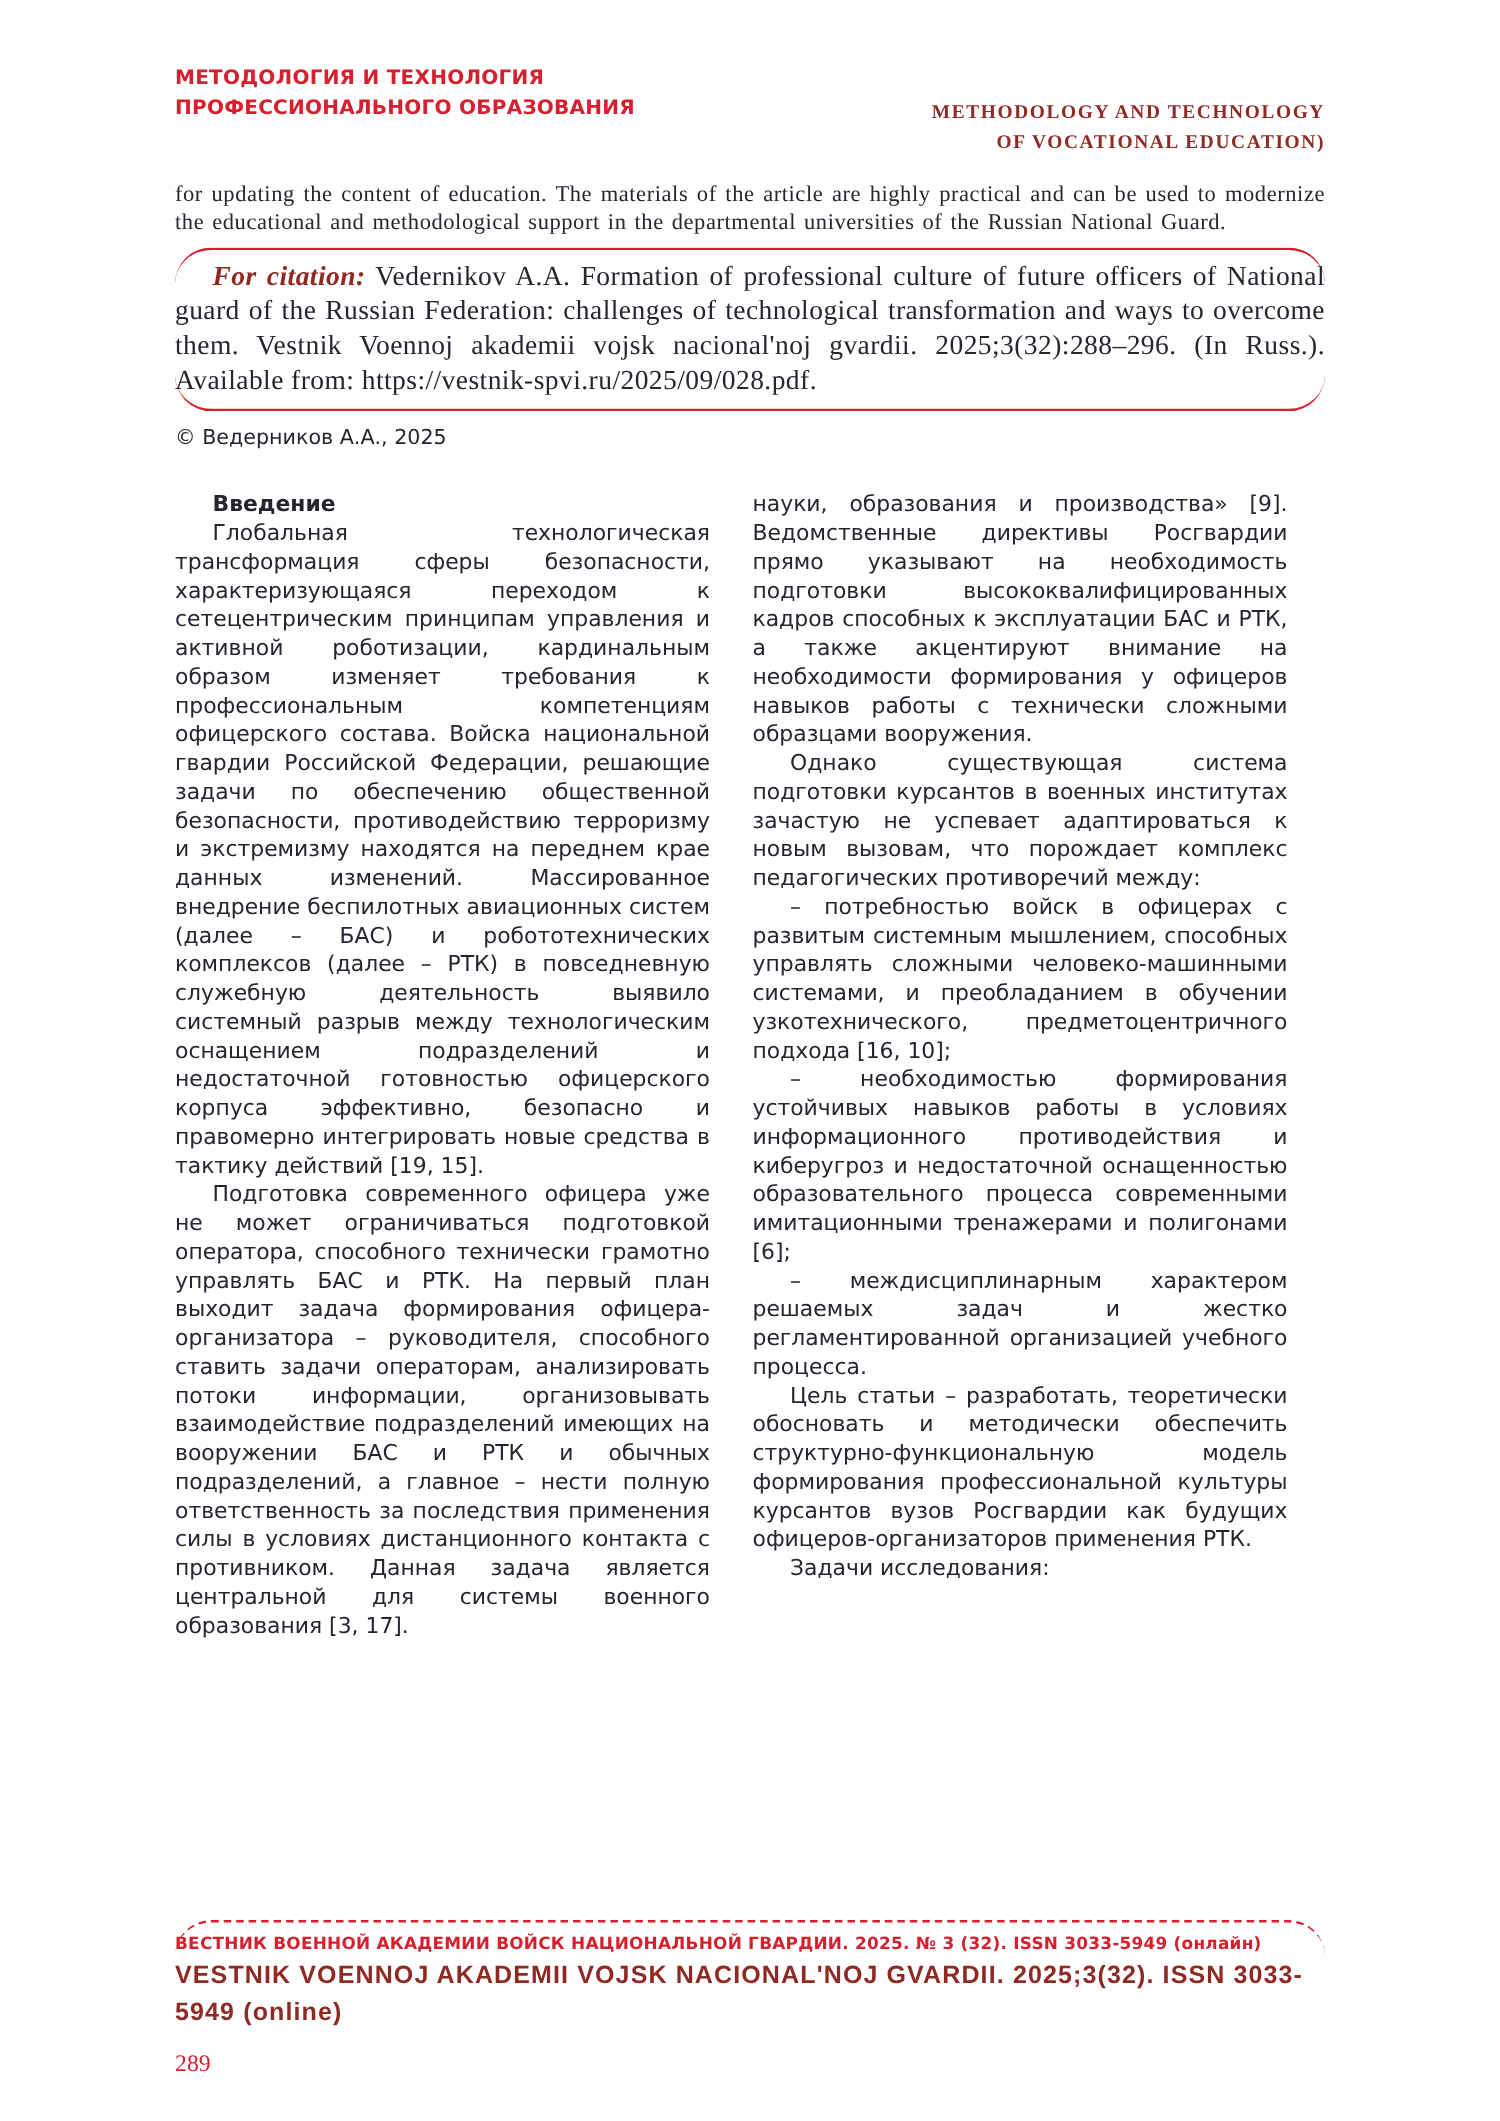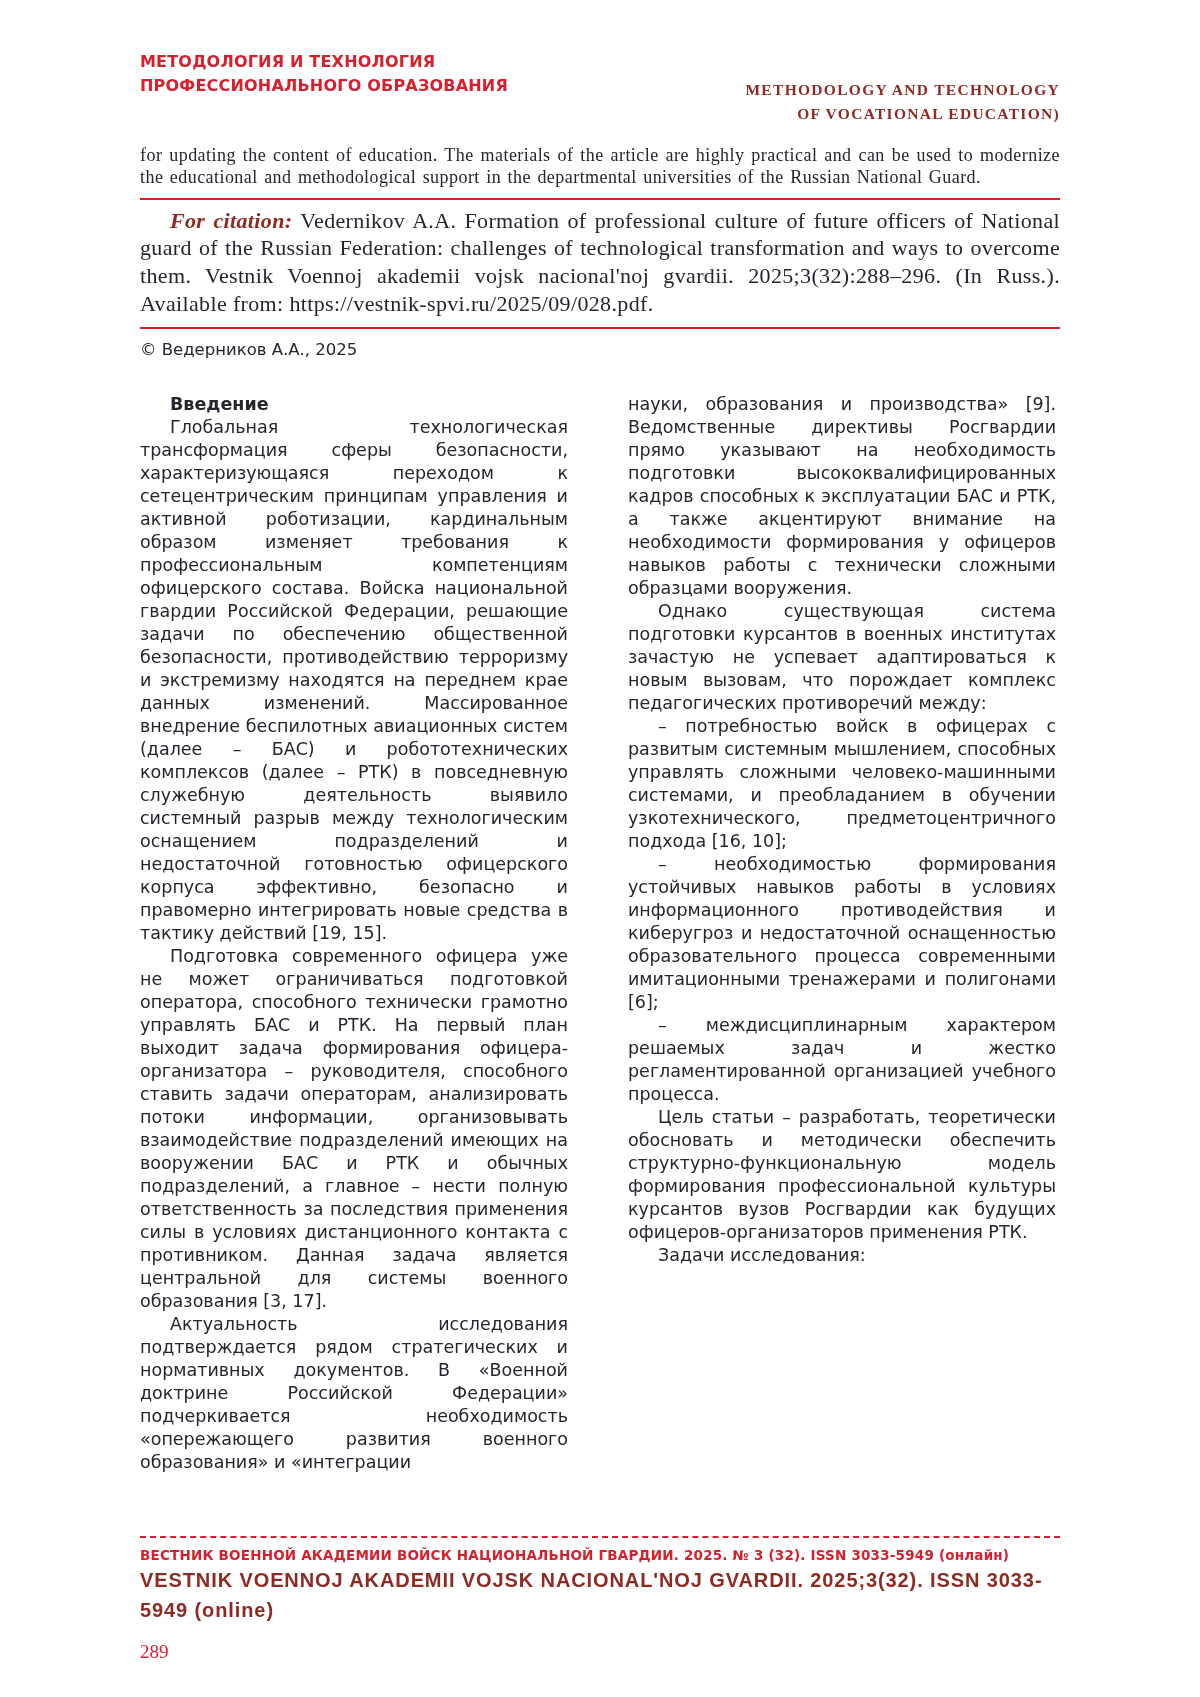--- a/index.html
+++ b/index.html
@@ -1,15 +1,15 @@
 <!DOCTYPE html>
 <html lang="ru" style="--accent-red: #D6202E; --dark-red: #8E2A23; --ink: #24252F;"><head>
 <meta charset="utf-8">
 <style>
-  * { margin:0; padding:0; box-sizing:border-box; }
+  * { margin:0; padding:0; box-sizing:border-box;border-radius:29px; }
   html, body { background:#ffffff; }
   body { width:1200px; font-kerning:normal; }
 
   .page {
     width:1200px; height:1697px;
     padding:50px 140px 34px 140px;
     background:#fff;
     display:flex; flex-direction:column;
     overflow:hidden;
   }
@@ -39,21 +39,21 @@
   }
   .cit-label { font-weight:bold; font-style:italic; color:var(--dark-red); }
   .cit-url { color:var(--ink); text-decoration:none; }
 
   .copyright {
     font-family:"DejaVu Sans",sans-serif; font-size:16.5px; color:var(--ink);
     margin:11px 0 34px 0;
   }
 
   
-  .columns { display:flex; gap:60px; }
+  .columns { display:flex; gap:34px; }
   .col {
     width:428px; flex:0 0 428px;
     font-family:"DejaVu Sans",sans-serif; font-size:17.5px; line-height:23px;
     color:var(--ink); text-align:justify; hyphens:auto;
   }
   .col p { text-indent:30px; }
   .col p.no-indent { text-indent:0; }
   .intro-heading { font-weight:bold; text-indent:30px; }
 
   
@@ -95,21 +95,20 @@
     </p>
   </section>
 
   <p class="copyright">© Ведерников А.А., 2025</p>
 
   <section class="columns">
     <div class="col">
       <p class="intro-heading">Введение</p>
       <p>Глобальная технологическая трансформация сферы безопасности, характеризующаяся переходом к сетецентрическим принципам управления и активной роботизации, кардинальным образом изменяет требования к профессиональным компетенциям офицерского состава. Войска национальной гвардии Российской Федерации, решающие задачи по обеспечению общественной безопасности, противодействию терроризму и экстремизму находятся на переднем крае данных изменений. Массированное внедрение беспилотных авиационных систем (далее – БАС) и робототехнических комплексов (далее – РТК) в повседневную служебную деятельность выявило системный разрыв между технологическим оснащением подразделений и недостаточной готовностью офицерского корпуса эффективно, безопасно и правомерно интегрировать новые средства в тактику действий [19, 15].</p>
       <p>Подготовка современного офицера уже не может ограничиваться подготовкой оператора, способного технически грамотно управлять БАС и РТК. На первый план выходит задача формирования офицера-организатора – руководителя, способного ставить задачи операторам, анализировать потоки информации, организовывать взаимодействие подразделений имеющих на вооружении БАС и РТК и обычных подразделений, а главное – нести полную ответственность за последствия применения силы в условиях дистанционного контакта с противником. Данная задача является центральной для системы военного образования [3, 17].</p>
-      <p>Актуальность исследования подтверждается рядом стратегических и нормативных документов. В «Военной доктрине Российской Федерации» подчеркивается необходимость «опережающего развития военного образования» и «интеграции</p>
     </div>
     <div class="col">
       <p class="no-indent">науки, образования и производства» [9]. Ведомственные директивы Росгвардии прямо указывают на необходимость подготовки высококвалифицированных кадров способных к эксплуатации БАС и РТК, а также акцентируют внимание на необходимости формирования у офицеров навыков работы с технически сложными образцами вооружения.</p>
       <p>Однако существующая система подготовки курсантов в военных институтах зачастую не успевает адаптироваться к новым вызовам, что порождает комплекс педагогических противоречий между:</p>
       <p>– потребностью войск в офицерах с развитым системным мышлением, способных управлять сложными человеко-машинными системами, и преобладанием в обучении узкотехнического, предметоцентричного подхода [16, 10];</p>
       <p>– необходимостью формирования устойчивых навыков работы в условиях информационного противодействия и киберугроз и недостаточной оснащенностью образовательного процесса современными имитационными тренажерами и полигонами [6];</p>
       <p>– междисциплинарным характером решаемых задач и жестко регламентированной организацией учебного процесса.</p>
       <p>Цель статьи – разработать, теоретически обосновать и методически обеспечить структурно-функциональную модель формирования профессиональной культуры курсантов вузов Росгвардии как будущих офицеров-организаторов применения РТК.</p>
       <p>Задачи исследования:</p>
     </div>

